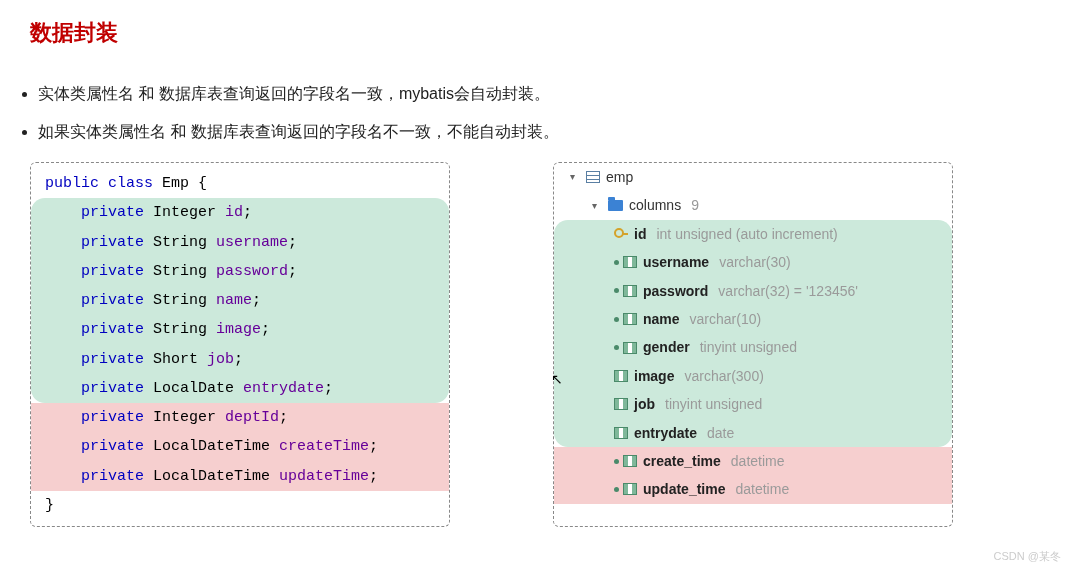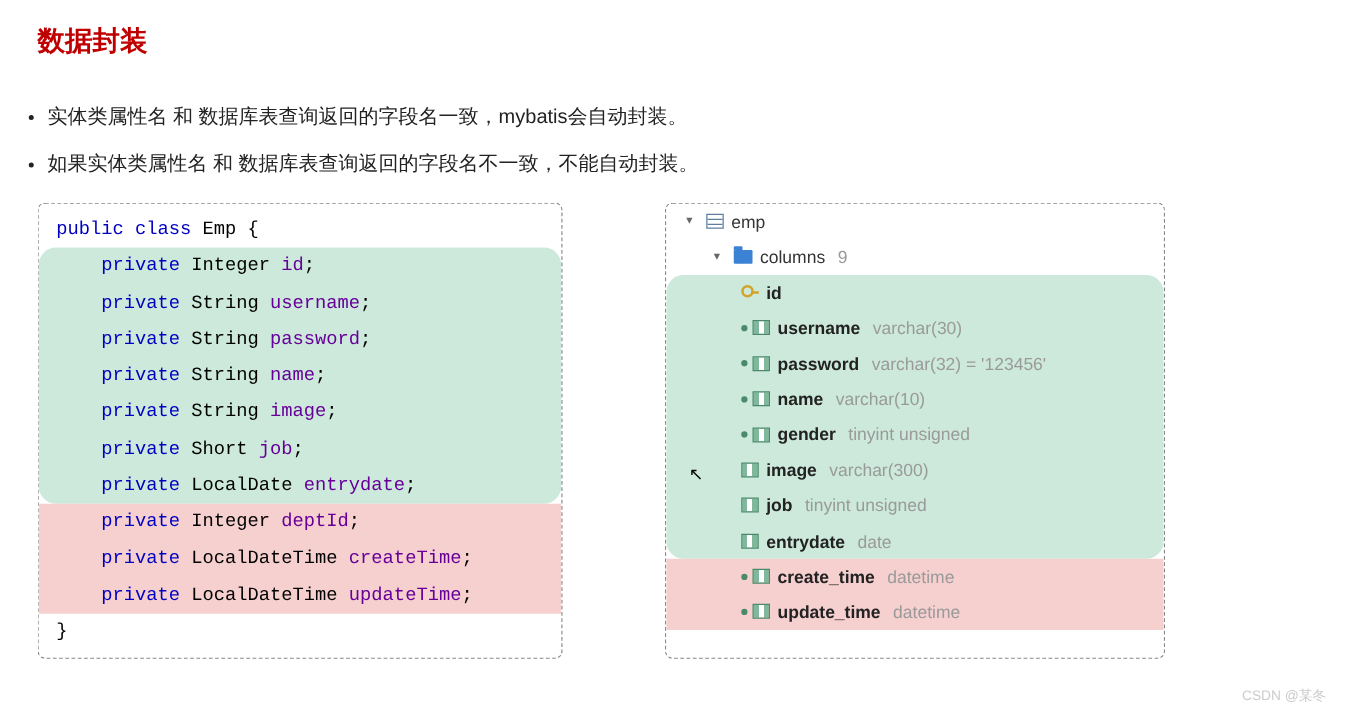--- a/index.html
+++ b/index.html
@@ -21,21 +21,21 @@
       margin-bottom: 18px;
     }
     .bullets li {
       font-size: 16px;
       color: #222;
       margin-bottom: 14px;
       line-height: 1.5;
     }
     .panels {
       display: flex;
-      gap: 82px;
+      gap: 103px;
     }
     .code-panel {
       border: 1px dashed #888;
       border-radius: 6px;
       width: 420px;
       padding: 6px 0 6px 0;
       font-family: Consolas, "Courier New", monospace;
       font-size: 15px;
       line-height: 1.95;
       overflow: hidden;
@@ -168,20 +168,21 @@
     <div class="tree-row indent2">
       <span class="chevron">▾</span>
       <span class="ico-folder"></span>
       <span class="tree-label">columns</span>
       <span class="muted">9</span>
     </div>
     <div class="hl-green">
       <div class="tree-row indent3">
           <span class="ico-key"></span>
           <span class="col-name">id</span>
+          <span class="col-type">int unsigned (auto increment)</span>
         </div>
       <div class="tree-row indent3">
           <span class="dot"></span>
           <span class="ico-col"></span>
           <span class="col-name">username</span>
           <span class="col-type">varchar(30)</span>
         </div>
       <div class="tree-row indent3">
           <span class="dot"></span>
           <span class="ico-col"></span>

